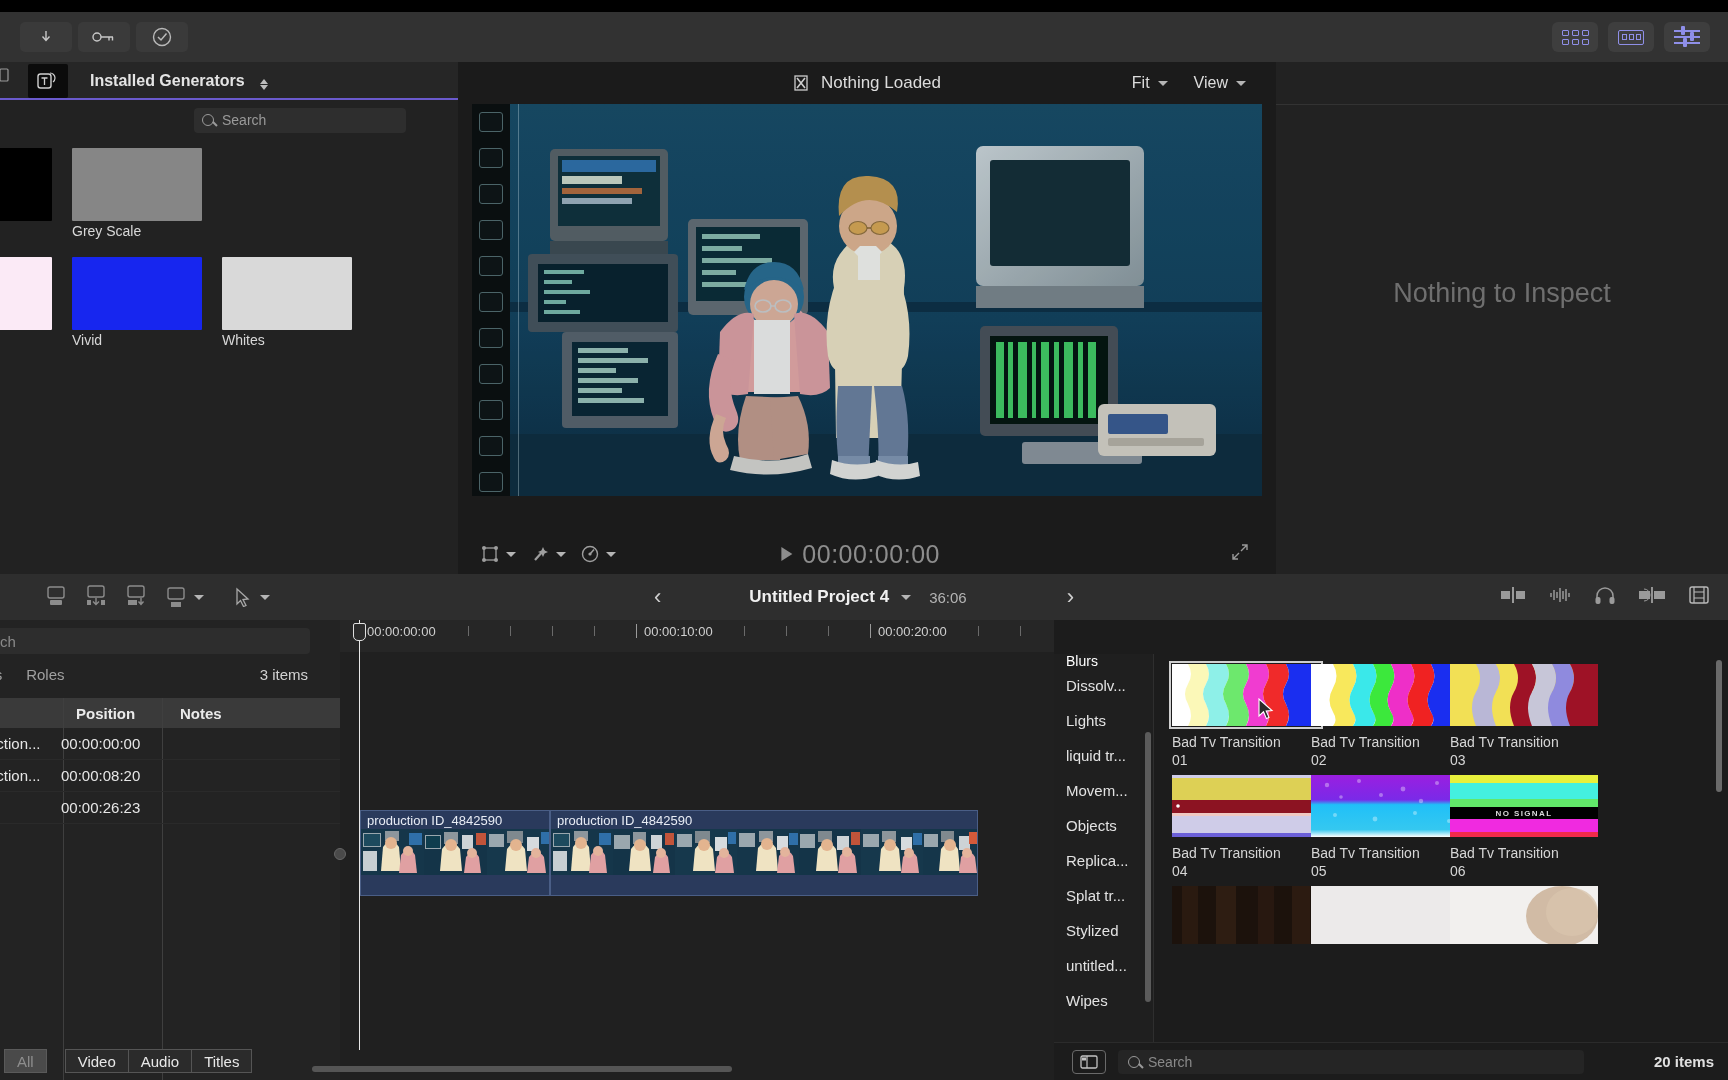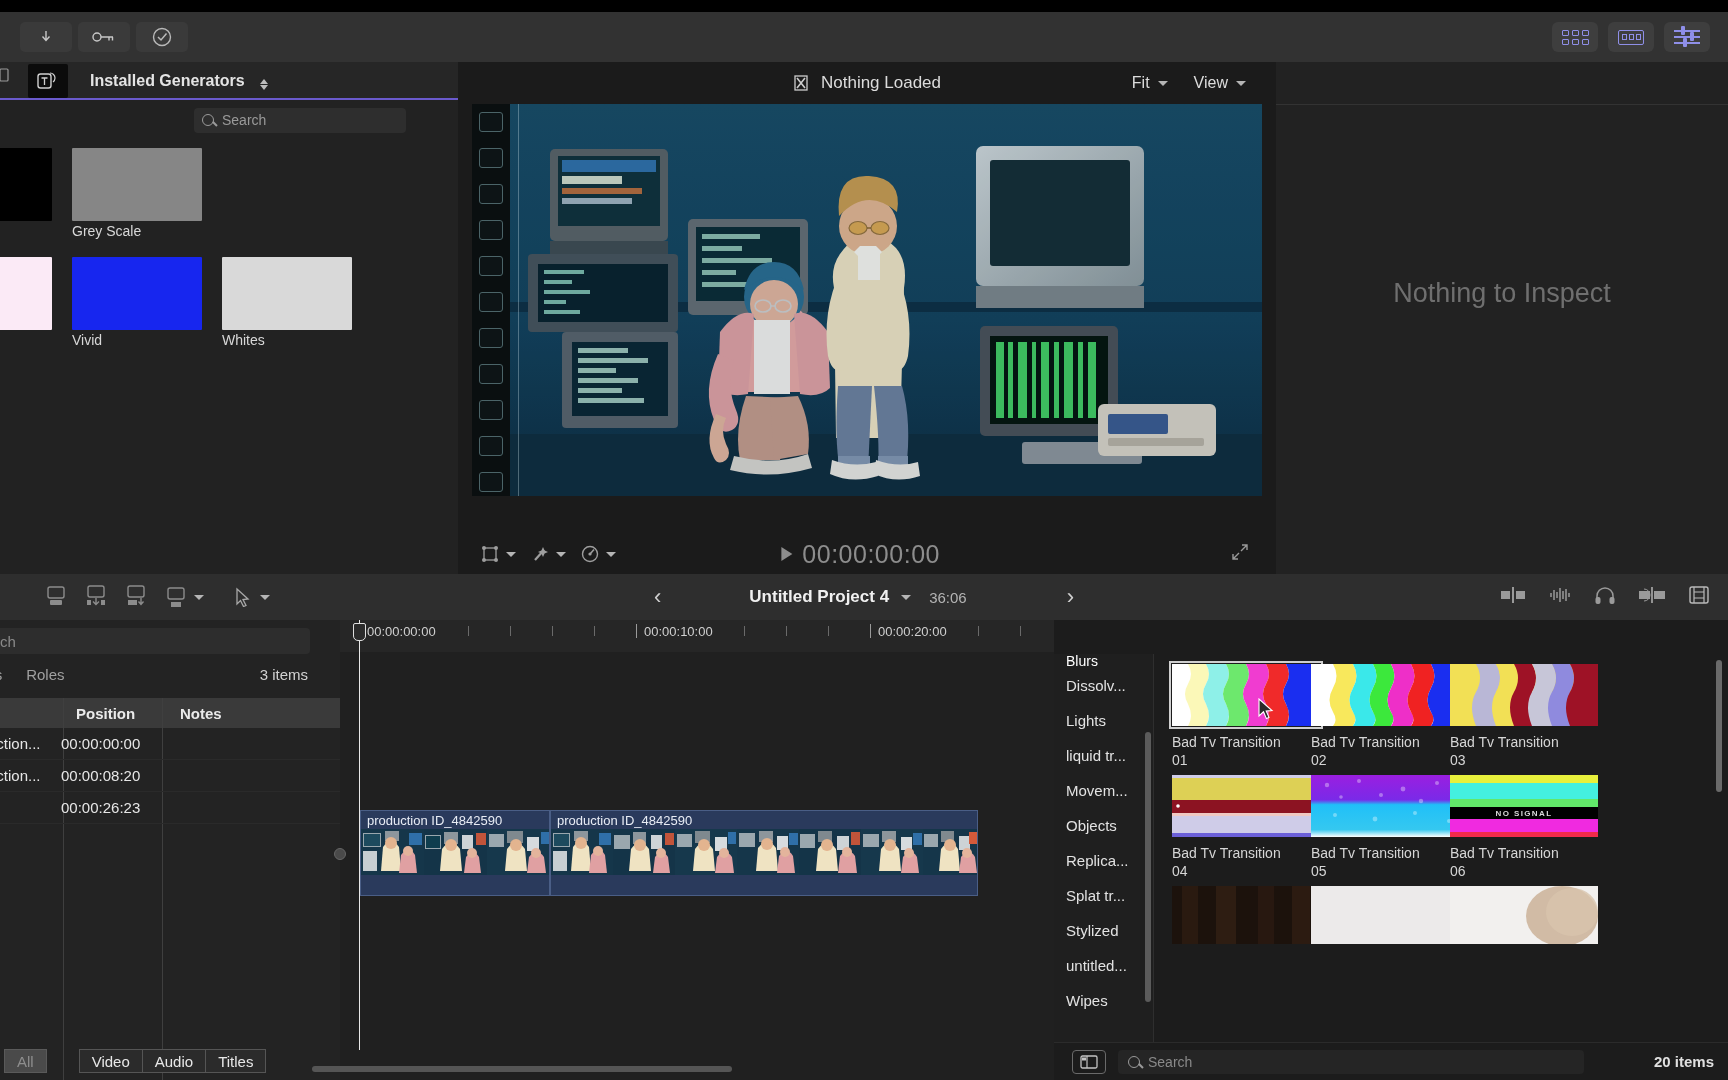--- a/index.html
+++ b/index.html
@@ -629,21 +629,21 @@
       </div>
       <div class="idx-row">
         <span style="width:63px;overflow:hidden;white-space:nowrap;margin-left:-12px"></span>
         <span style="width:99px;padding-left:10px">00:00:26:23</span>
         <span></span>
       </div>
     </div>
 
     <div class="idx-bottom">
       <span class="seg sel" style="margin-left:4px">All</span>
-      <span class="seg" style="margin-left:32px">Video</span>
+      <span class="seg" style="margin-left:18px">Video</span>
       <span class="seg">Audio</span>
       <span class="seg">Titles</span>
     </div>
   </div>
 
   <div class="timeline">
     <div class="ruler">
       <span class="ruler-big" style="left:19px"></span>
       <span class="ruler-lbl" style="left:27px">00:00:00:00</span>
       <span class="ruler-tick" style="left:128px"></span>

